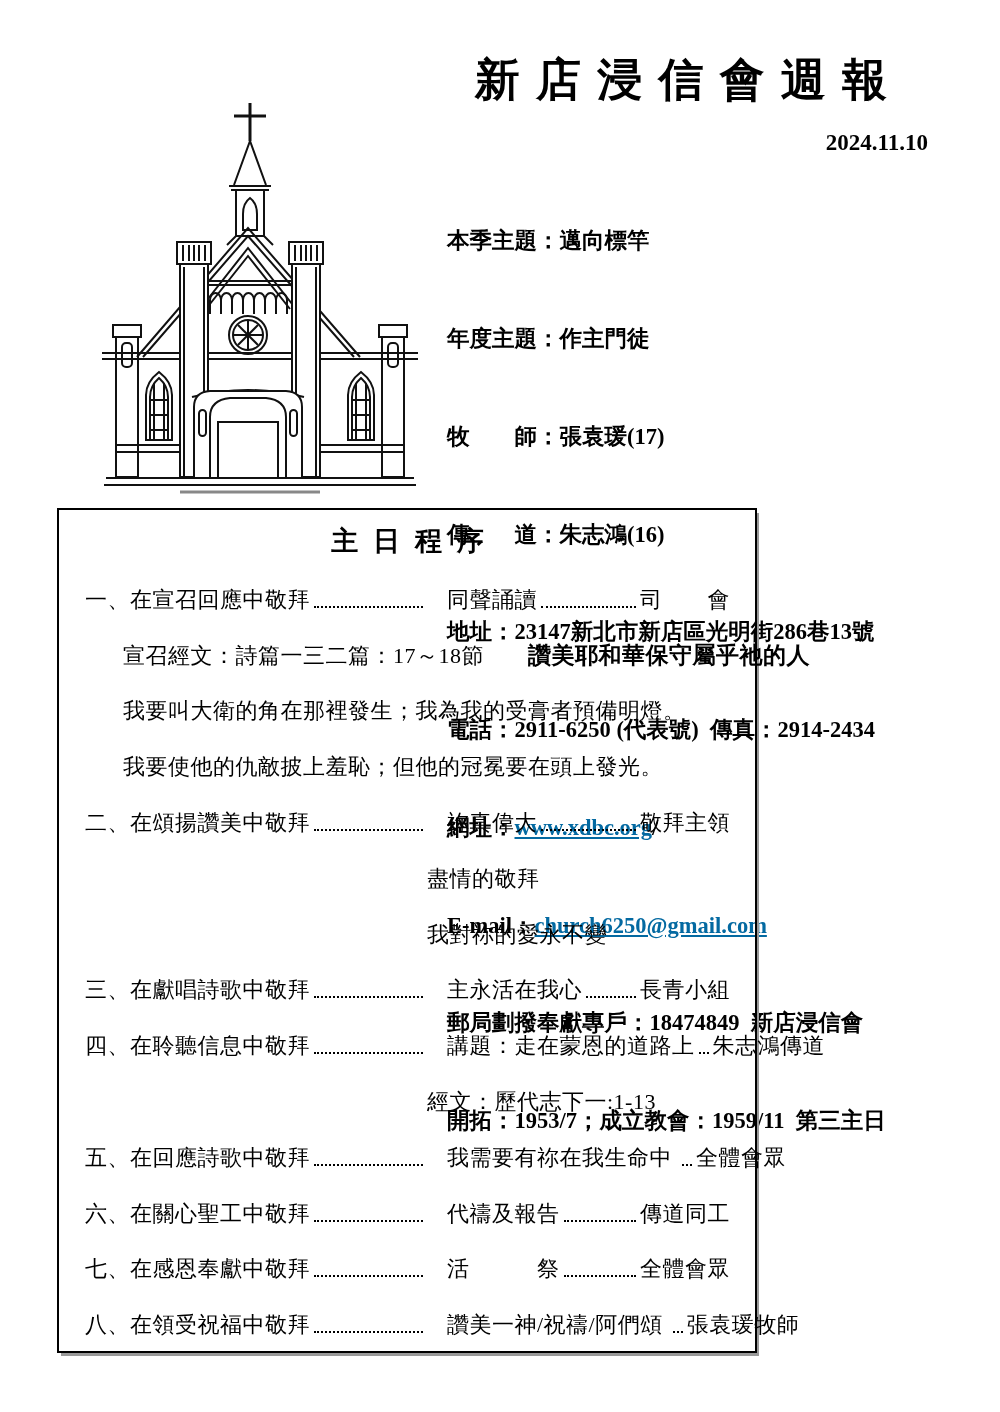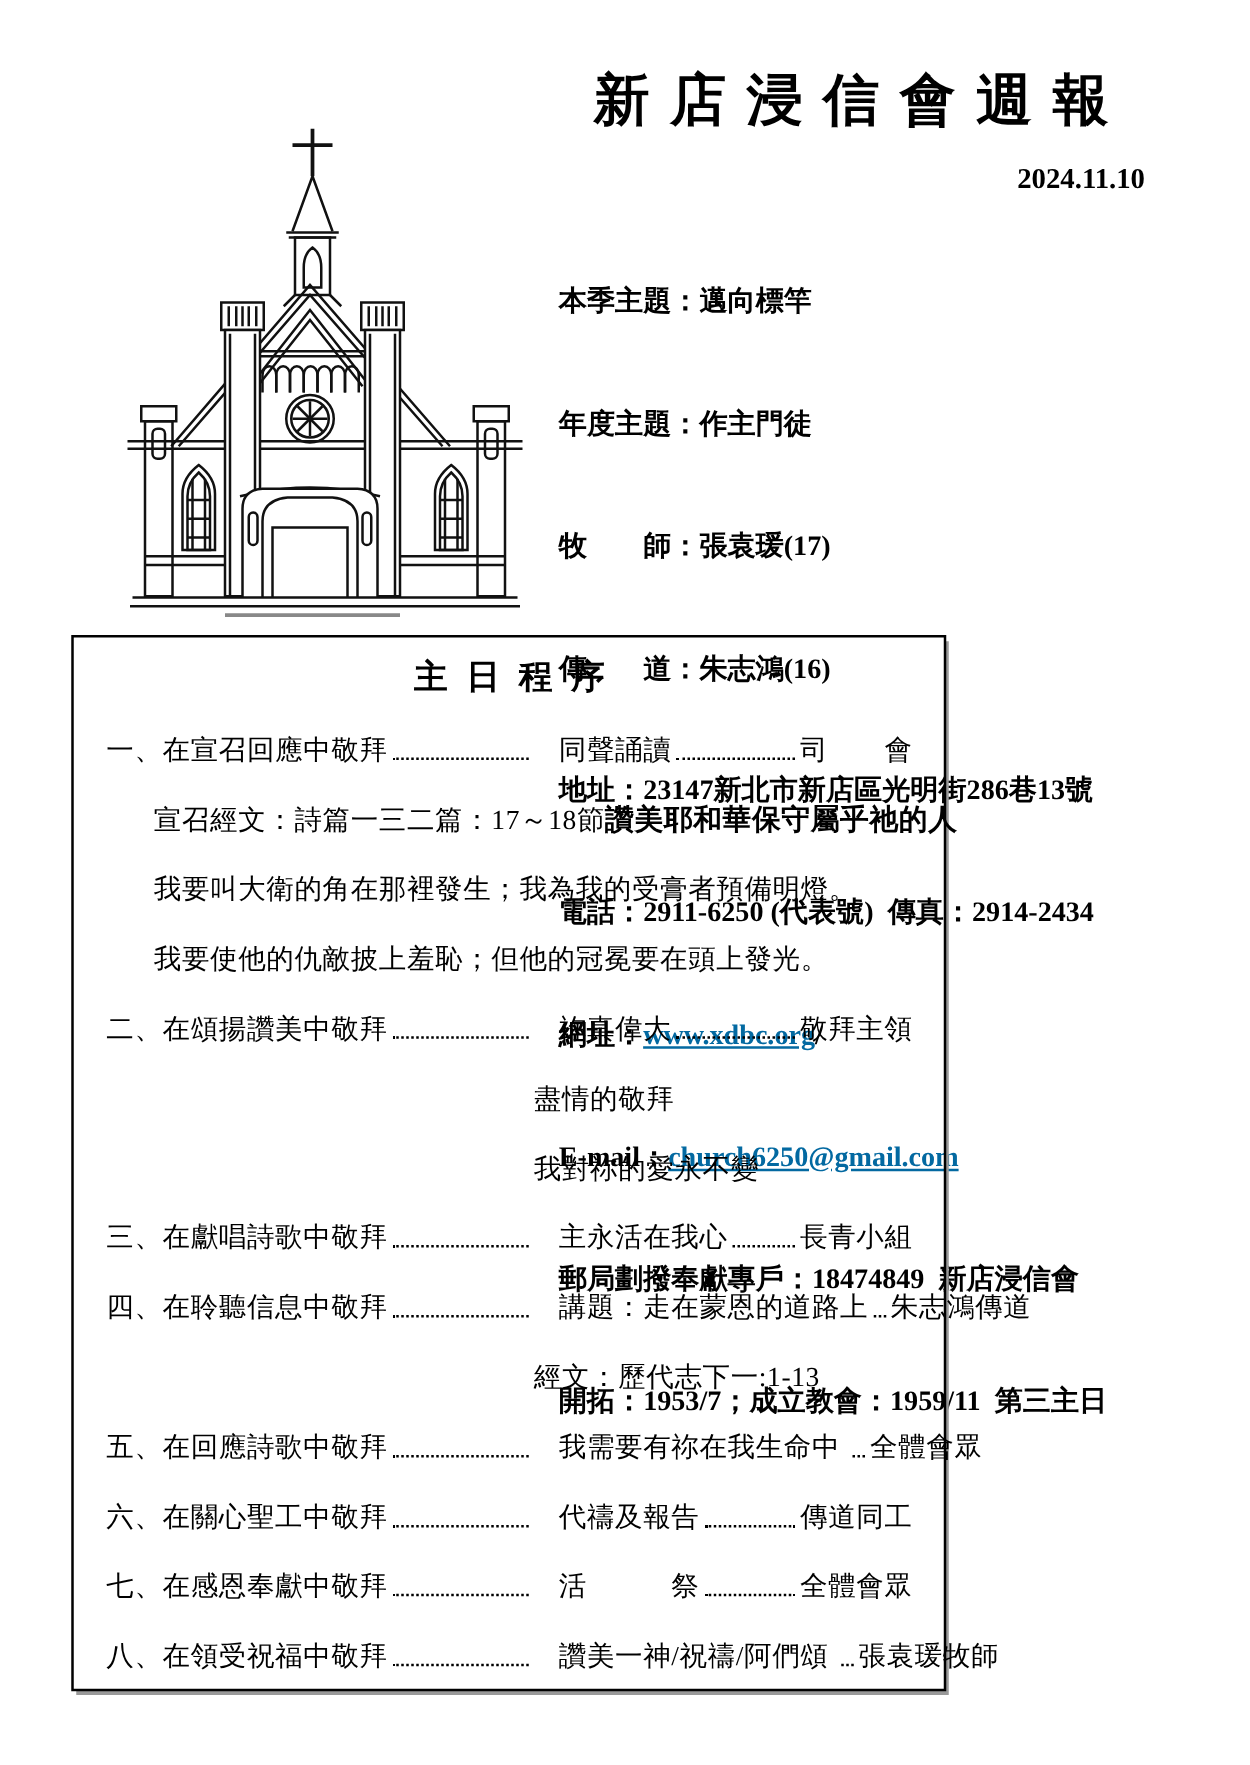--- a/index.html
+++ b/index.html
@@ -14,21 +14,21 @@
   
   .church { position:absolute; left:80px; top:95px; width:360px; height:410px; }
 
   
   .masthead-title {
     position:absolute; left:444px; top:50px; width:490px;
     font-size:45px; font-weight:600; letter-spacing:0.36em;
     text-align:center; white-space:nowrap;
   }
   .issue-date {
-    position:absolute; right:84px; top:130px;
+    position:absolute; right:72px; top:130px;
     font-size:23px; font-weight:bold;
   }
 
   
   .info {
     position:absolute; left:447px; top:160px; width:510px;
     font-size:22.5px; font-weight:bold; line-height:32.6px;
     white-space:pre;
   }
   .info a { color:#0369a1; text-decoration:underline; cursor:pointer; }
@@ -49,21 +49,21 @@
   .prow { height:55.8px; display:flex; align-items:center; }
   .prow .c1 { width:342px; display:flex; align-items:center; flex-shrink:0; }
   .prow .c2 { flex:1; display:flex; align-items:center; min-width:0;margin-left:20px; }
   .prow span { white-space:pre; }
   .dots {
     flex:1 1 auto; height:0; border-bottom:2.2px dotted #000;
     margin:0 4px; position:relative; top:7px; min-width:10px;
   }
   .sub-scripture { padding-left:38px; }
   .sub-mid { padding-left:342px; }
-  .bold-em { font-weight:bold; font-size:23px; }
+  .bold-em { font-weight:bold; font-size:23px;margin-left:44px; }
 </style>
 </head>
 <body>
 
 <svg class="church" viewBox="0 0 360 410" fill="none" stroke="#111" stroke-width="2">
 
   <g>
     <line x1="170" y1="8" x2="170" y2="46" stroke-width="3"></line>
     <line x1="154" y1="21" x2="186" y2="21" stroke-width="3"></line>
   </g>

